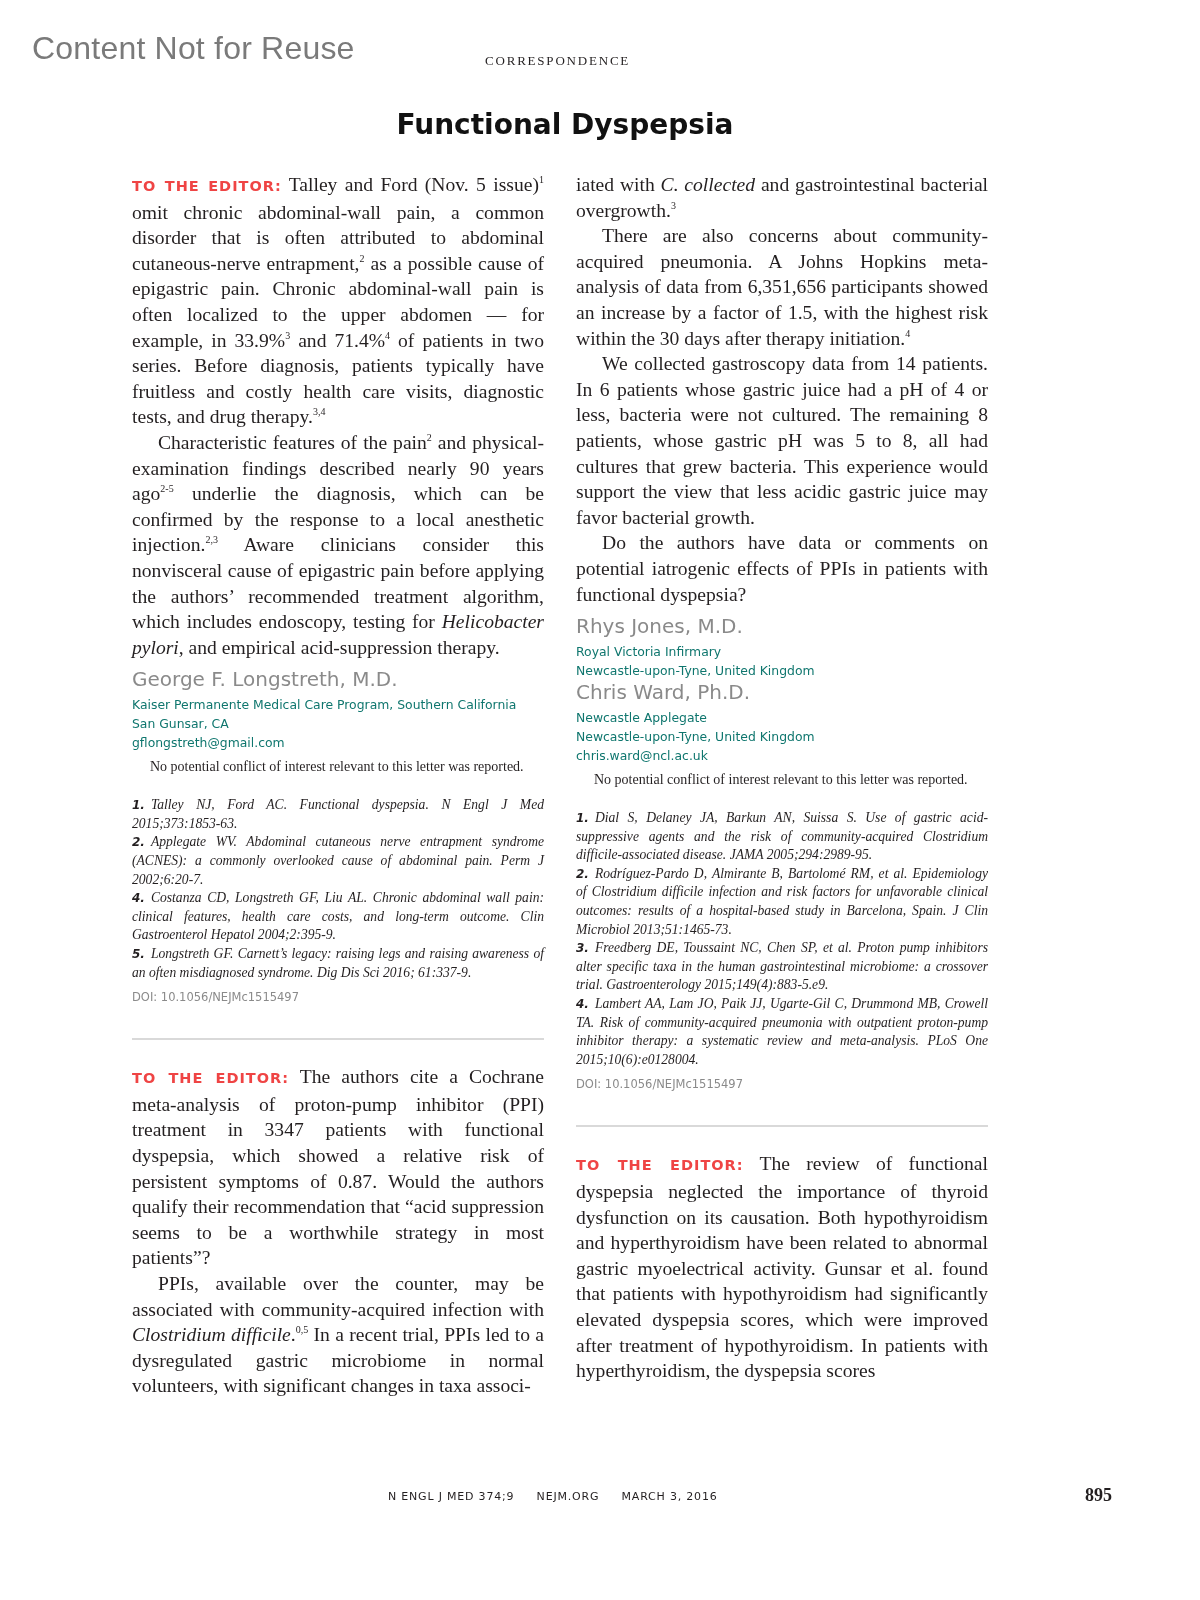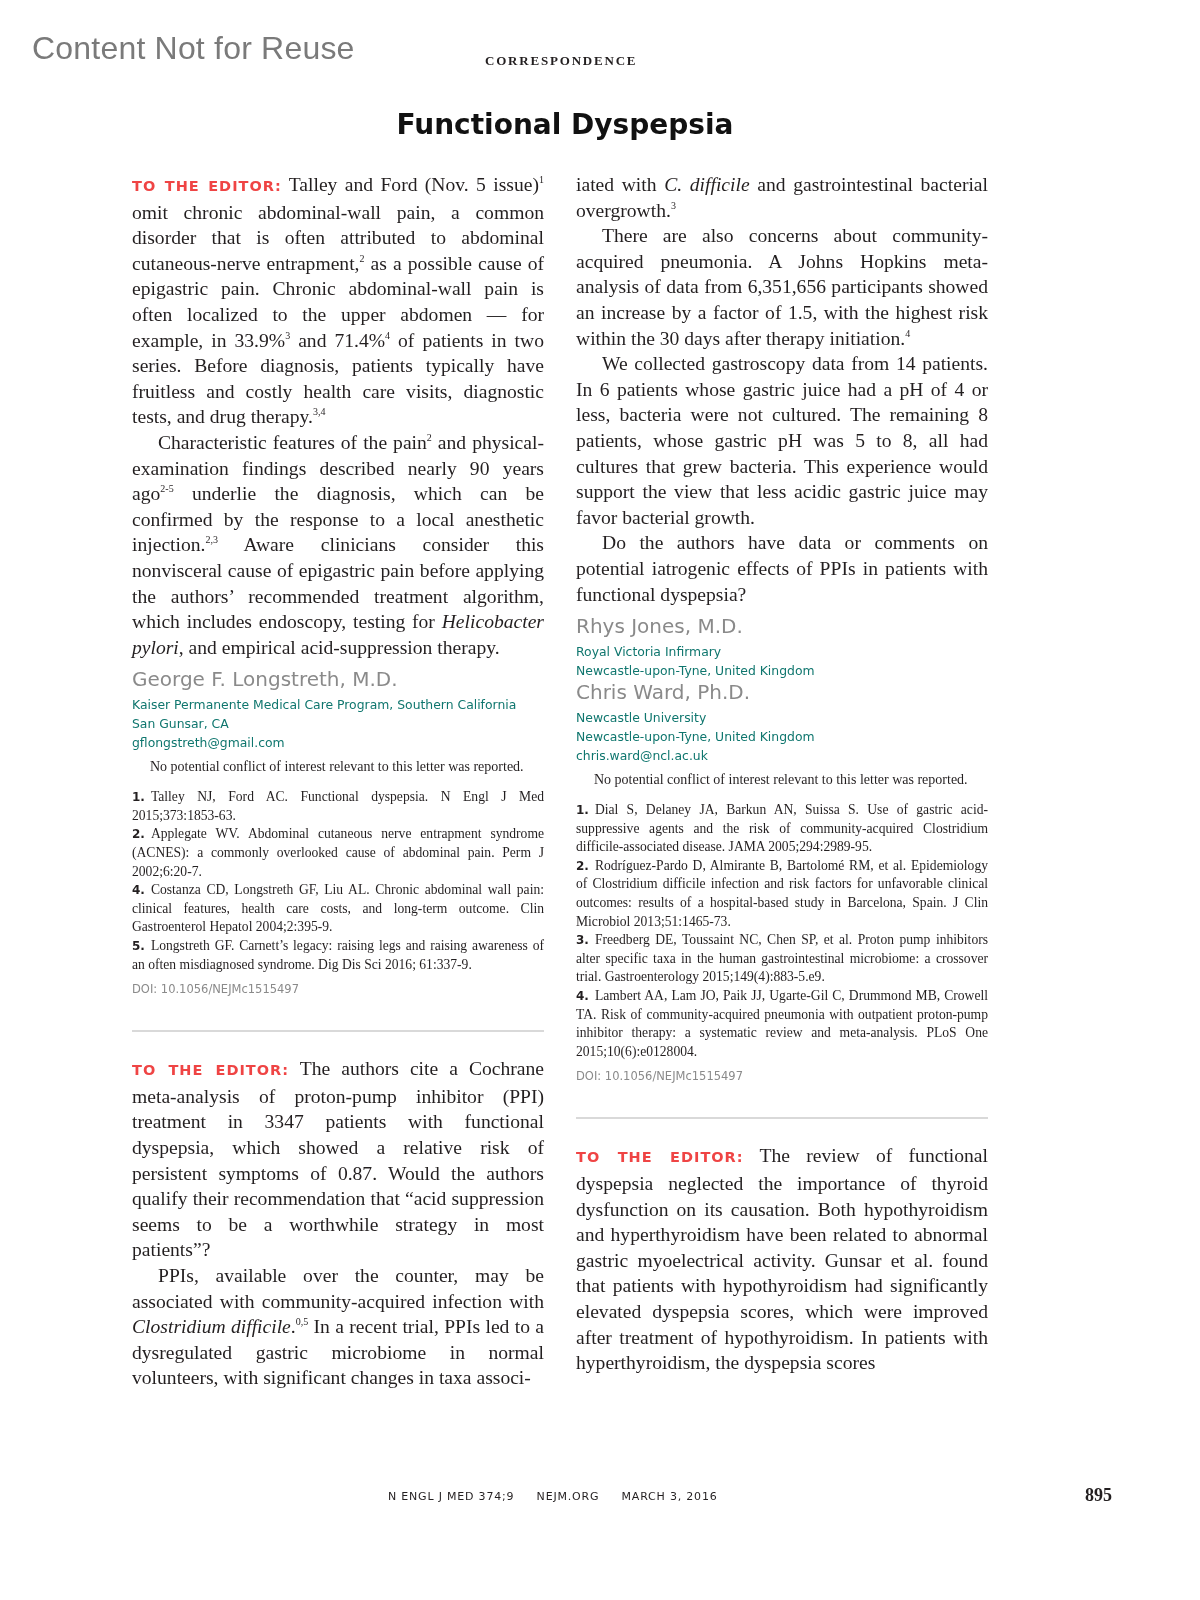--- a/index.html
+++ b/index.html
@@ -1,37 +1,37 @@
 <!DOCTYPE html>
 <html><head>
 <meta charset="utf-8">
 <style>
   html, body { margin: 0; padding: 0; background: #ffffff; }
   body { width: 1200px; height: 1600px; position: relative; overflow: hidden;
          font-family: "Liberation Serif", "DejaVu Serif", serif; color: #231f20; }
   .watermark { position: absolute; left: 32px; top: 30px; font-family: "Liberation Sans", sans-serif;
                font-size: 32px; color: #7a7a7a; letter-spacing: 0.2px; }
   .section-label { position: absolute; left: 485px; top: 53px; font-family: "Liberation Serif", serif;
-                   font-size: 13px; letter-spacing: 1.8px; color: #231f20; font-weight: bold; }
+                   font-size: 13px; letter-spacing: 1.8px; color: #231f20; font-weight: normal; }
   .title { position: absolute; left: 0; width: 1130px; top: 108px; text-align: center;
            font-family: "DejaVu Sans", sans-serif; font-size: 28px; font-weight: bold; color: #111; }
   .col { position: absolute; top: 172px; width: 412px; }
   .col.left { left: 132px; }
   .col.right { left: 576px; }
   p.body { margin: 0; font-size: 19.6px; line-height: 25.6px; text-align: justify; hyphens: auto; }
   p.body.indent { text-indent: 26px; }
   .editor { font-family: "DejaVu Sans", sans-serif; font-weight: bold; color: #ef4444;
             font-size: 14.5px; letter-spacing: 1px; }
   sup { font-size: 10px; line-height: 0; vertical-align: 8px; }
   i { font-style: italic; }
   .author { font-family: "DejaVu Sans", sans-serif; color: #8a8a8a; font-size: 20px; margin-top: 7px; line-height: 24px; }
   .affil { font-family: "DejaVu Sans", sans-serif; font-size: 12.4px; line-height: 19px; color: #0f766e; }
   .affil-block { margin-top: 4px; }
   .coi { font-size: 14px; line-height: 18px; text-indent: 18px; text-align: justify; margin: 6px 0 0 0; }
-  .refs { margin-top: 12px; }
+  .refs { margin-top: 20px; font-style: italic; }
   .ref { font-size: 13.6px; line-height: 18.6px; text-align: justify; margin: 0; }
   .ref b { font-family: "DejaVu Sans", sans-serif; font-size: 12px; margin-right: 6px; }
   .doi { font-family: "DejaVu Sans", sans-serif; font-size: 11.5px; color: #8a8a8a; margin-top: 8px; }
   .divider { height: 2px; background: #d9d9d9; margin: 34px 0 24px 0; }
   .footer { position: absolute; top: 1490px; left: 388px; font-family: "DejaVu Sans", sans-serif;
             font-size: 11px; letter-spacing: 0.8px; color: #231f20; }
   .footer span { margin-right: 18px; }
   .page-num { position: absolute; top: 1485px; left: 1085px; font-family: "Liberation Serif", serif;
               font-size: 18px; font-weight: bold; color: #231f20; }
 </style>
@@ -65,33 +65,33 @@
   <div class="divider"></div>
 
   <div>
     <p class="body"><span class="editor">TO THE EDITOR:</span> The authors cite a Cochrane meta-analysis of proton-pump inhibitor (PPI) treatment in 3347 patients with functional dyspepsia, which showed a relative risk of persistent symptoms of 0.87. Would the authors qualify their recommendation that “acid suppression seems to be a worthwhile strategy in most patients”?</p>
     <p class="body indent" id="split-para">PPIs, available over the counter, may be associated with community-acquired infection with <i>Clostridium difficile</i>.<sup>0,5</sup> In a recent trial, PPIs led to a dysregulated gastric microbiome in normal volunteers, with significant changes in taxa associ-</p>
   </div>
 </div>
 
 <div class="col right">
   <div>
-    <p class="body" id="split-para-cont">iated with <i>C. difficile</i> and gastrointestinal bacterial overgrowth.<sup>3</sup></p>
+    <p class="body" id="split-para-cont">iated with <i>C. collected</i> and gastrointestinal bacterial overgrowth.<sup>3</sup></p>
     <p class="body indent">There are also concerns about community-acquired pneumonia. A Johns Hopkins meta-analysis of data from 6,351,656 participants showed an increase by a factor of 1.5, with the highest risk within the 30 days after therapy initiation.<sup>4</sup></p>
     <p class="body indent">We collected gastroscopy data from 14 patients. In 6 patients whose gastric juice had a pH of 4 or less, bacteria were not cultured. The remaining 8 patients, whose gastric pH was 5 to 8, all had cultures that grew bacteria. This experience would support the view that less acidic gastric juice may favor bacterial growth.</p>
     <p class="body indent">Do the authors have data or comments on potential iatrogenic effects of PPIs in patients with functional dyspepsia?</p>
 
     <div class="author">Rhys Jones, M.D.</div>
     <div class="affil-block">
       <div class="affil">Royal Victoria Infirmary</div>
       <div class="affil">Newcastle-upon-Tyne, United Kingdom</div>
     </div>
     <div class="author" style="margin-top:0">Chris Ward, Ph.D.</div>
     <div class="affil-block">
-      <div class="affil">Newcastle University</div>
+      <div class="affil">Newcastle Applegate</div>
       <div class="affil">Newcastle-upon-Tyne, United Kingdom</div>
       <div class="affil">chris.ward@ncl.ac.uk</div>
     </div>
     <p class="coi">No potential conflict of interest relevant to this letter was reported.</p>
     <div class="refs">
         <p class="ref"><b>1.</b>Dial S, Delaney JA, Barkun AN, Suissa S. Use of gastric acid-suppressive agents and the risk of community-acquired Clostridium difficile-associated disease. JAMA 2005;294:2989-95.</p>
         <p class="ref"><b>2.</b>Rodríguez-Pardo D, Almirante B, Bartolomé RM, et al. Epidemiology of Clostridium difficile infection and risk factors for unfavorable clinical outcomes: results of a hospital-based study in Barcelona, Spain. J Clin Microbiol 2013;51:1465-73.</p>
         <p class="ref"><b>3.</b>Freedberg DE, Toussaint NC, Chen SP, et al. Proton pump inhibitors alter specific taxa in the human gastrointestinal microbiome: a crossover trial. Gastroenterology 2015;149(4):883-5.e9.</p>
         <p class="ref"><b>4.</b>Lambert AA, Lam JO, Paik JJ, Ugarte-Gil C, Drummond MB, Crowell TA. Risk of community-acquired pneumonia with outpatient proton-pump inhibitor therapy: a systematic review and meta-analysis. PLoS One 2015;10(6):e0128004.</p>
       </div>

